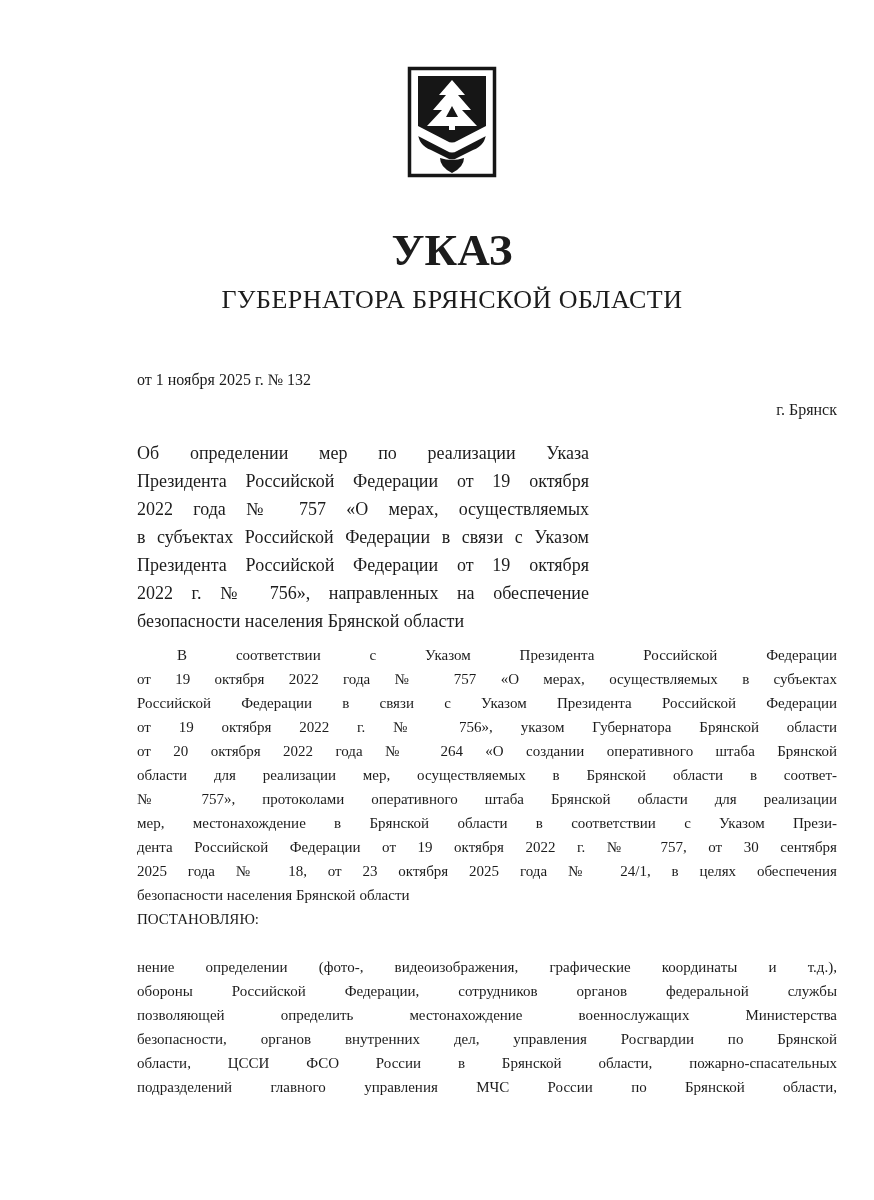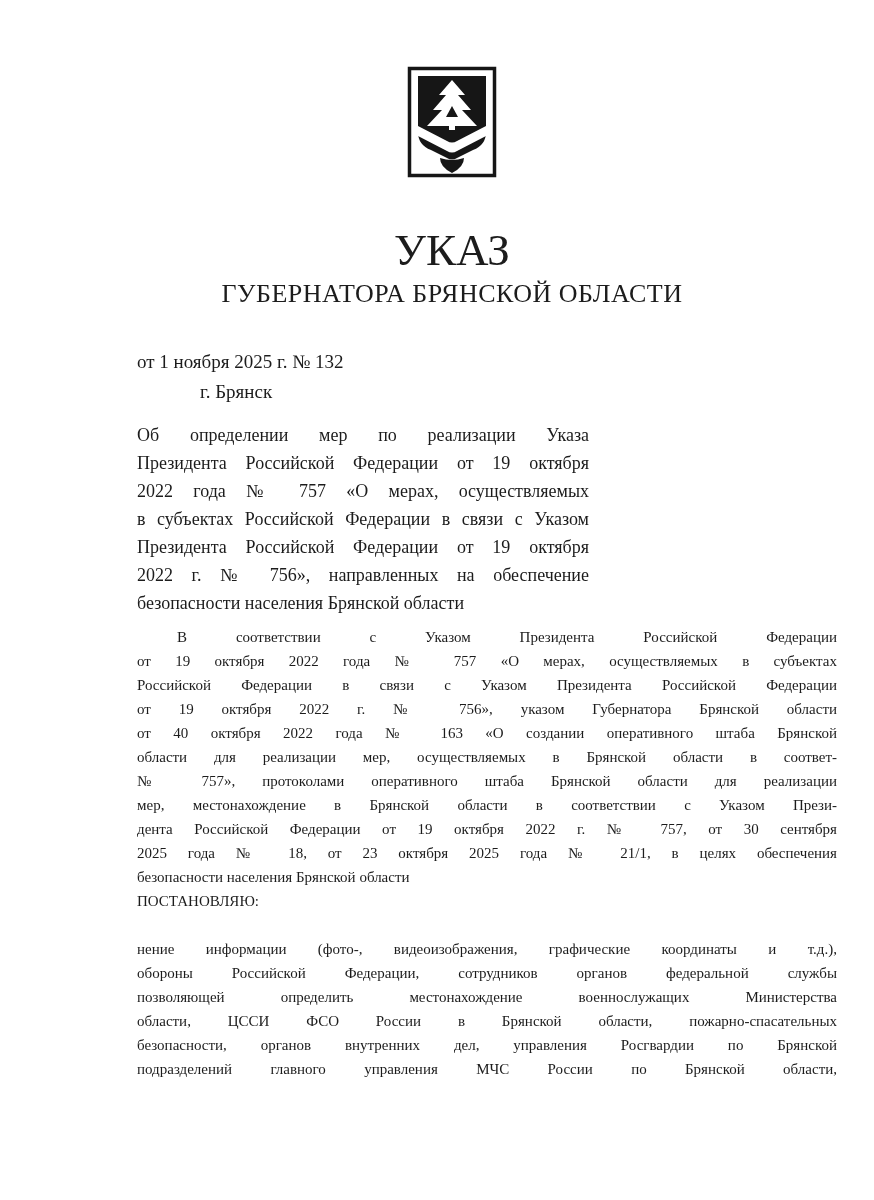--- a/index.html
+++ b/index.html
@@ -12,24 +12,24 @@
   }
   .page {
     box-sizing: border-box;
     width: 874px; height: 1200px;
     padding: 0 37px 0 137px;
     overflow: hidden;
     background: #ffffff;
   }
   .header-col { width: 630px; text-align: center; }
   .emblem { margin: 66px auto 0; width: 90px; height: 112px; display: block; }
-  .doc-title { margin-top: 50px; font-size: 45px; line-height: 1; font-weight: normal; }
-  .doc-subtitle { margin-top: 8px; font-size: 26px; line-height: 1; letter-spacing: 0.5px; font-weight: normal; font-family: Liberation Serif, serif; }
-  .meta { margin-top: 40px; font-size: 19px; line-height: 30px; }
-  .meta .city { padding-left: 63px; }
+  .doc-title { margin-top: 50px; font-size: 45px; line-height: 1; font-weight: bold; }
+  .doc-subtitle { margin-top: 14px; font-size: 26px; line-height: 1; letter-spacing: 0.5px; font-weight: normal; font-family: Liberation Serif, serif; }
+  .meta { margin-top: 52px; font-size: 16px; line-height: 30px; }
+  .meta .city { padding-left: 63px; text-align: right; }
   .subject { margin-top: 14px; width: 452px; font-size: 18px; }
   .subject .line { height: 28px; line-height: 28px; }
   .body-text { margin-top: 8px; width: 700px; font-size: 15px; }
   .body-text .line { height: 24px; line-height: 24px; }
   .line { text-align: justify; text-align-last: justify; overflow: hidden; }
   .line.last { text-align-last: left; }
   .line.indent { padding-left: 40px; }
   .para.space { margin-top: 24px; }
 </style>
 </head>
@@ -72,34 +72,34 @@
       <div class="line">2022 г. № 756», направленных на обеспечение</div>
       <div class="line last">безопасности населения Брянской области</div>
     </div>
 
   <div class="body-text">
       <div class="para">
         <div class="line indent">В соответствии с Указом Президента Российской Федерации</div>
         <div class="line">от 19 октября 2022 года № 757 «О мерах, осуществляемых в субъектах</div>
         <div class="line">Российской Федерации в связи с Указом Президента Российской Федерации</div>
         <div class="line">от 19 октября 2022 г. № 756», указом Губернатора Брянской области</div>
-        <div class="line">от 40 октября 2022 года № 163 «О создании оперативного штаба Брянской</div>
+        <div class="line">от 20 октября 2022 года № 264 «О создании оперативного штаба Брянской</div>
         <div class="line">области для реализации мер, осуществляемых в Брянской области в соответ-</div>
         <div class="line">№ 757», протоколами оперативного штаба Брянской области для реализации</div>
         <div class="line">мер, местонахождение в Брянской области в соответствии с Указом Прези-</div>
         <div class="line">дента Российской Федерации от 19 октября 2022 г. № 757, от 30 сентября</div>
-        <div class="line">2025 года № 18, от 23 октября 2025 года № 21/1, в целях обеспечения</div>
+        <div class="line">2025 года № 18, от 23 октября 2025 года № 24/1, в целях обеспечения</div>
         <div class="line last">безопасности населения Брянской области</div>
       </div>
       <div class="para">
         <div class="line last">ПОСТАНОВЛЯЮ:</div>
       </div>
       <div class="para space">
-        <div class="line">нение информации (фото-, видеоизображения, графические координаты и т.д.),</div>
+        <div class="line">нение определении (фото-, видеоизображения, графические координаты и т.д.),</div>
         <div class="line">обороны Российской Федерации, сотрудников органов федеральной службы</div>
         <div class="line">позволяющей определить местонахождение военнослужащих Министерства</div>
+        <div class="line">безопасности, органов внутренних дел, управления Росгвардии по Брянской</div>
         <div class="line">области, ЦССИ ФСО России в Брянской области, пожарно-спасательных</div>
-        <div class="line">безопасности, органов внутренних дел, управления Росгвардии по Брянской</div>
         <div class="line">подразделений главного управления МЧС России по Брянской области,</div>
       </div>
     </div>
 
 </div>
 
 </body></html>

